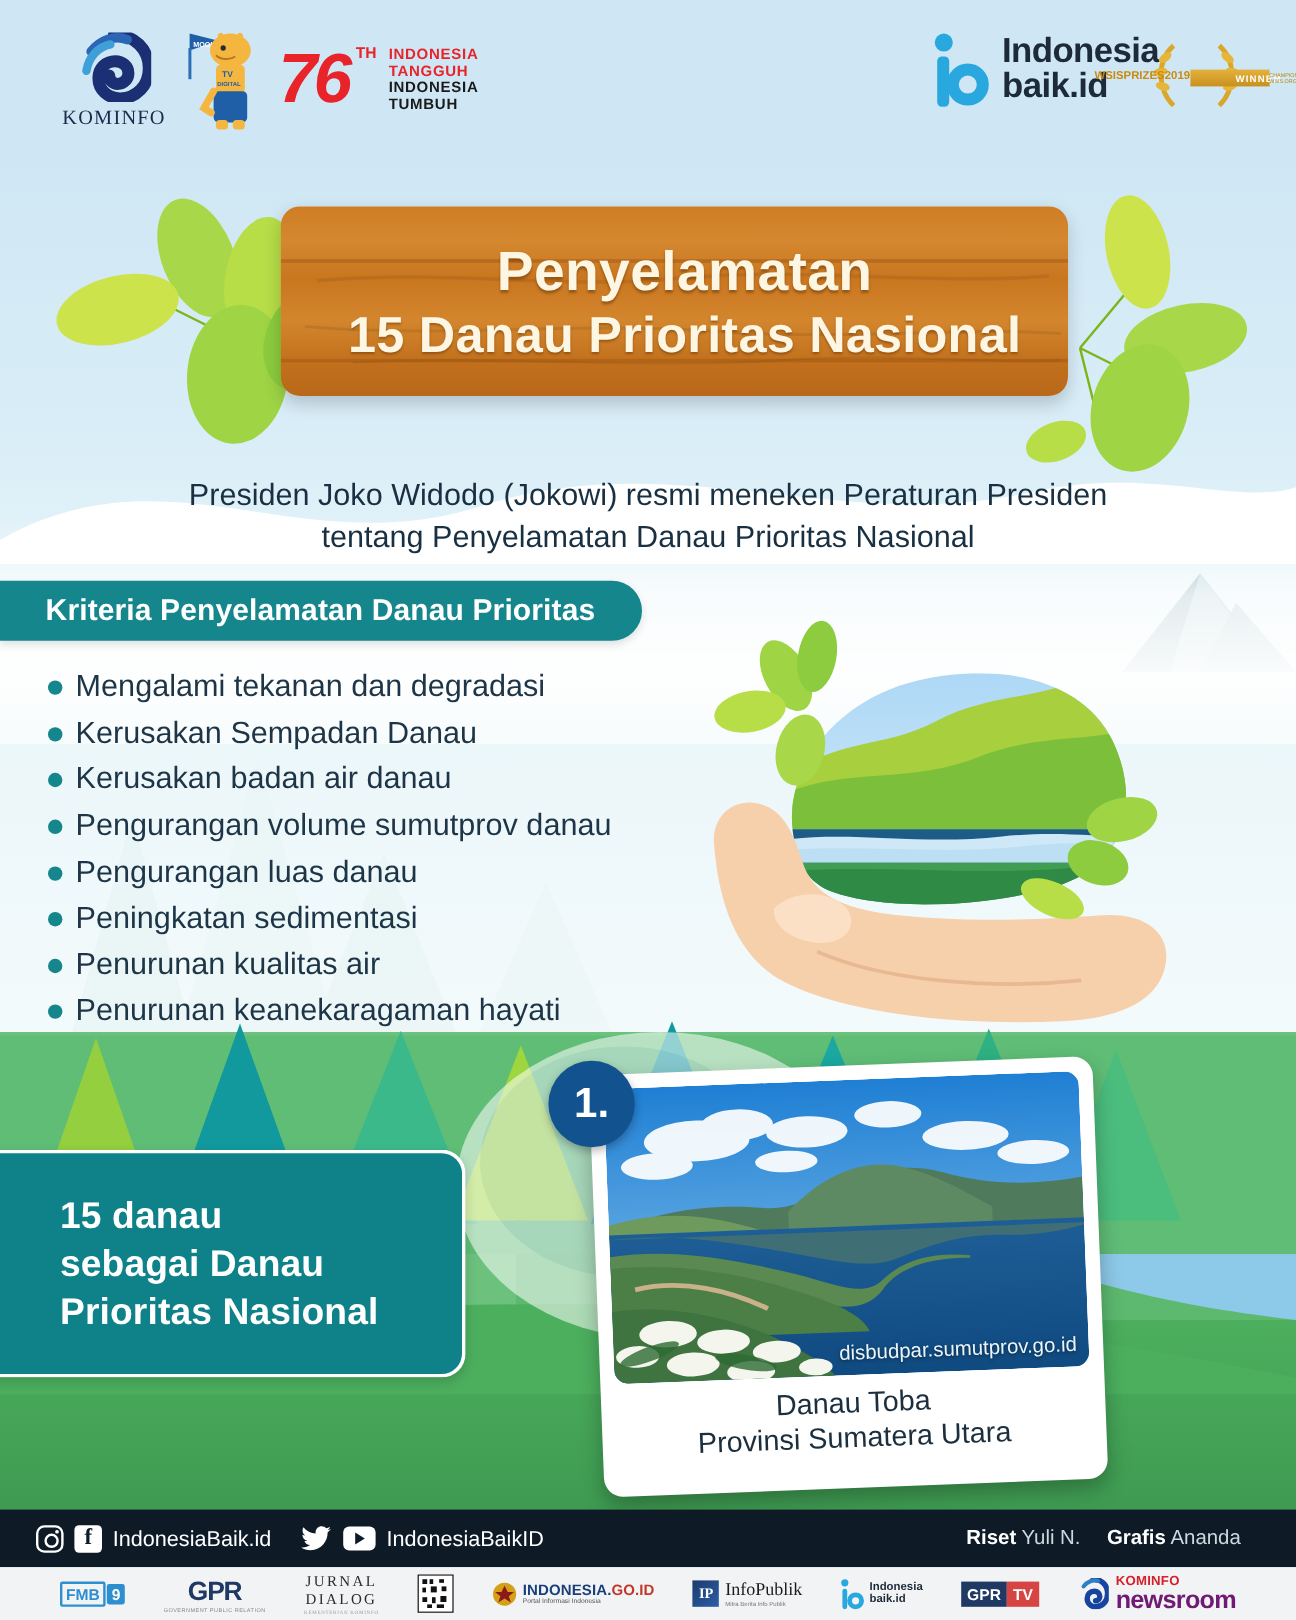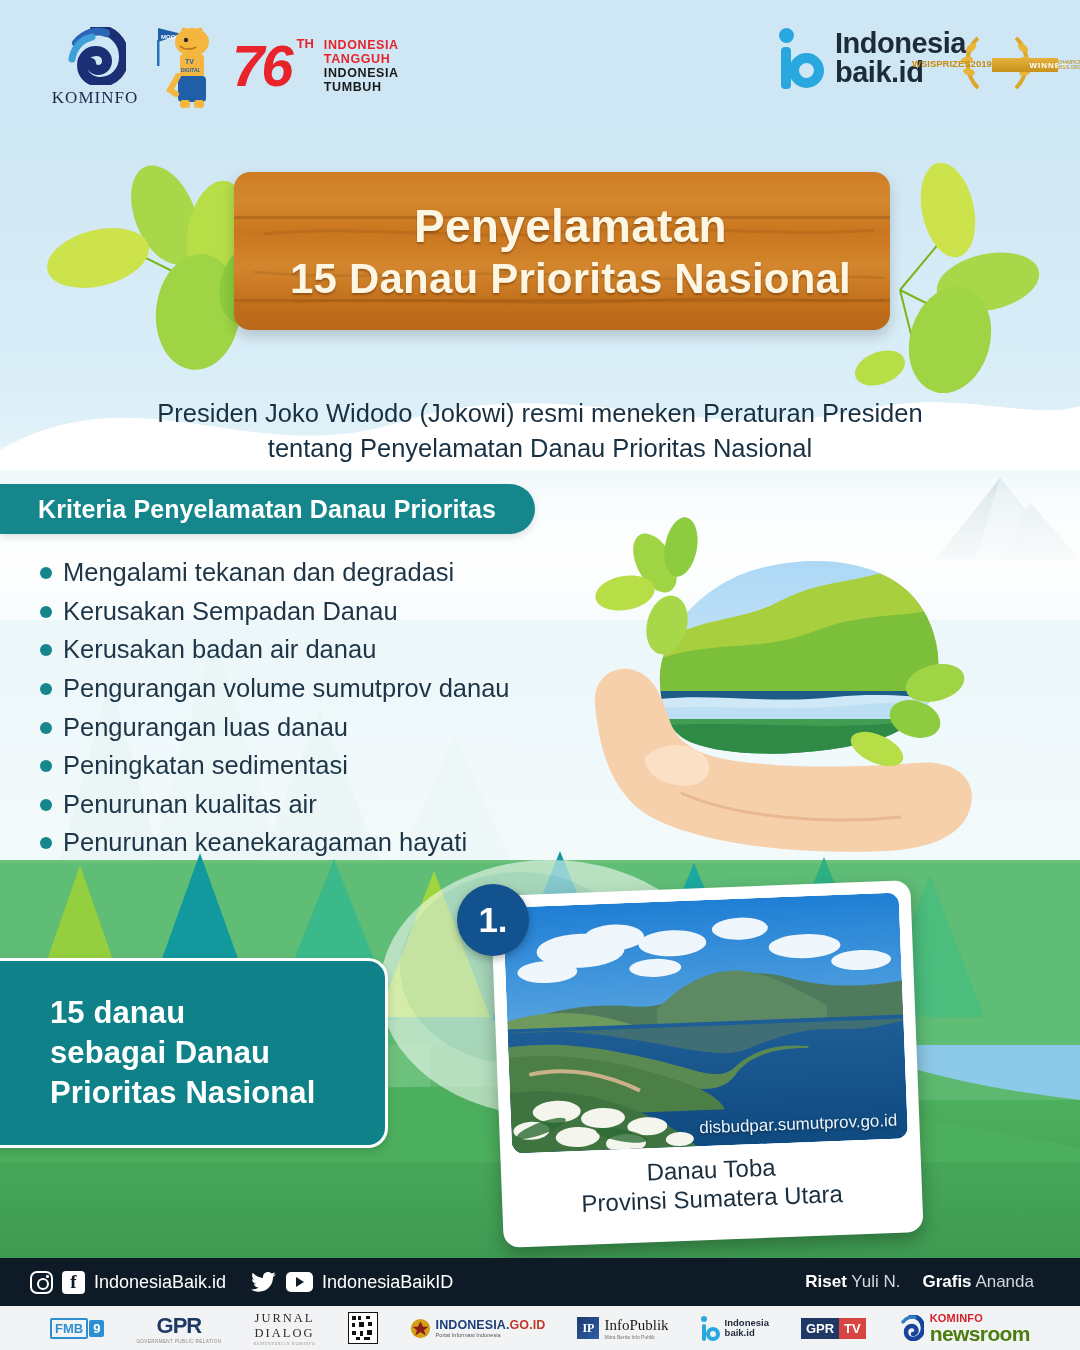--- a/index.html
+++ b/index.html
@@ -183,21 +183,21 @@
   .ibsmall .mk .d{ position:absolute; left:0; top:0; width:6px; height:6px; border-radius:50%; background:#29a8e0;}
   .ibsmall .mk .s{ position:absolute; left:1px; top:8px; width:4.5px; height:17px; background:#29a8e0; border-radius:2px;}
   .ibsmall .mk .o{ position:absolute; left:5px; top:11px; width:14px; height:14px; border-radius:50%; border:4.2px solid #29a8e0;}
   .ibsmall .tx div{ font-size:9.5px; font-weight:bold; color:#1d2a38; line-height:1.05;}
   .gprtv{ display:flex; align-items:center;}
   .gprtv .g{ background:#1f3864; color:#fff; font-weight:bold; font-size:13px; padding:3px 5px;}
   .gprtv .t{ background:#d64541; color:#fff; font-weight:bold; font-size:13px; padding:3px 5px;}
   .kominfonr{ display:flex; align-items:center; gap:6px;}
   .kominfonr .sw{ width:26px; height:26px;}
   .kominfonr .tx .t1{ font-size:11px; font-weight:bold; color:#d6202a; letter-spacing:.2px;}
-  .kominfonr .tx .t2{ font-size:21px; font-weight:bold; color:#4d7c0f; letter-spacing:-.6px; line-height:.95;}
+  .kominfonr .tx .t2{ font-size:21px; font-weight:bold; color:#701a75; letter-spacing:-.6px; line-height:.95;}
 </style>
 </head>
 <body>
 
 <div class="page">
 
   <div class="sky"></div>
 
   <svg class="mtn" style="left:880px; top:440px; width:200px; height:120px;" viewBox="0 0 200 120">
     <polygon points="55,120 120,38 185,120" fill="#8eb3bd"></polygon>

